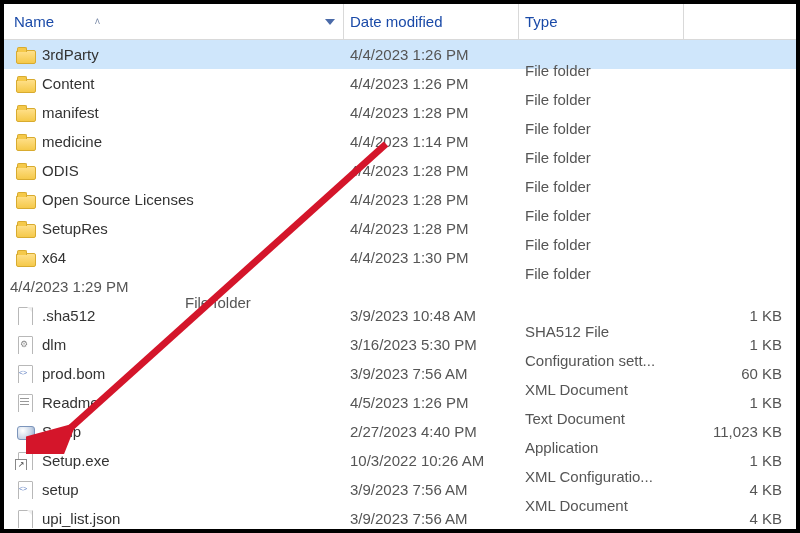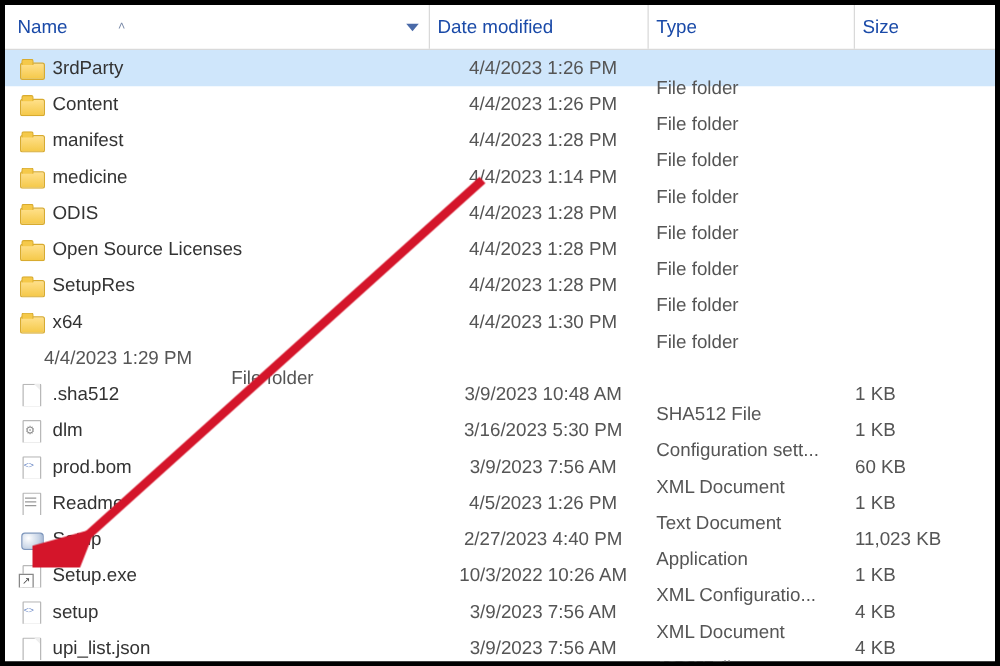--- a/index.html
+++ b/index.html
@@ -46,23 +46,23 @@
     display: flex;
     align-items: center;
     height: 29px;
     color: #333;
     font-size: 15px;
   }
   .row.selected {
     background: #cfe6fb;
   }
   .row .c-name { width: 340px; padding-left: 12px; display:flex; align-items:center; gap:8px; white-space:nowrap; overflow:hidden; }
-  .row .c-date { width: 175px; padding-left: 6px; color:#555; white-space:nowrap;text-align:center; }
+  .row .c-date { width: 175px; padding-left: 6px; color:#555; white-space:nowrap; }
   .row .c-type { width: 165px; padding-left: 6px; color:#555; white-space:nowrap; overflow:hidden; text-overflow:ellipsis;margin-top:32px; }
-  .row .c-size { flex:1; padding-right: 14px; text-align:left; color:#555; white-space:nowrap; }
+  .row .c-size { flex:1; padding-right: 14px; text-align:right; color:#555; white-space:nowrap; }
   .icon { width:18px; height:18px; flex:0 0 18px; display:inline-block; }
   
   .ic-folder { position:relative; }
   .ic-folder::before{
     content:""; position:absolute; left:0; bottom:0; width:18px; height:12px;
     background: linear-gradient(#ffe08a,#f5c94a);
     border:1px solid #d8ab2f; border-radius:2px;
   }
   .ic-folder::after{
     content:""; position:absolute; left:1px; top:1px; width:8px; height:4px;
@@ -139,23 +139,20 @@
       <span>Name</span>
       <span class="sort-caret">˄</span>
       <span class="dropdown-caret"></span>
     </div>
     <div class="col-date sep">
       <span>Date modified</span>
     </div>
     <div class="col-type sep">
       <span>Type</span>
     </div>
-    <div class="col-size">
-      <span>Size</span>
-    </div>
   </div>
 
   <div class="rows" id="rows">
       <div class="row selected">
         <div class="c-name">
           <span class="icon ic-folder"></span>
           <span>3rdParty</span>
         </div>
         <div class="c-date">4/4/2023 1:26 PM</div>
         <div class="c-type">File folder</div>

